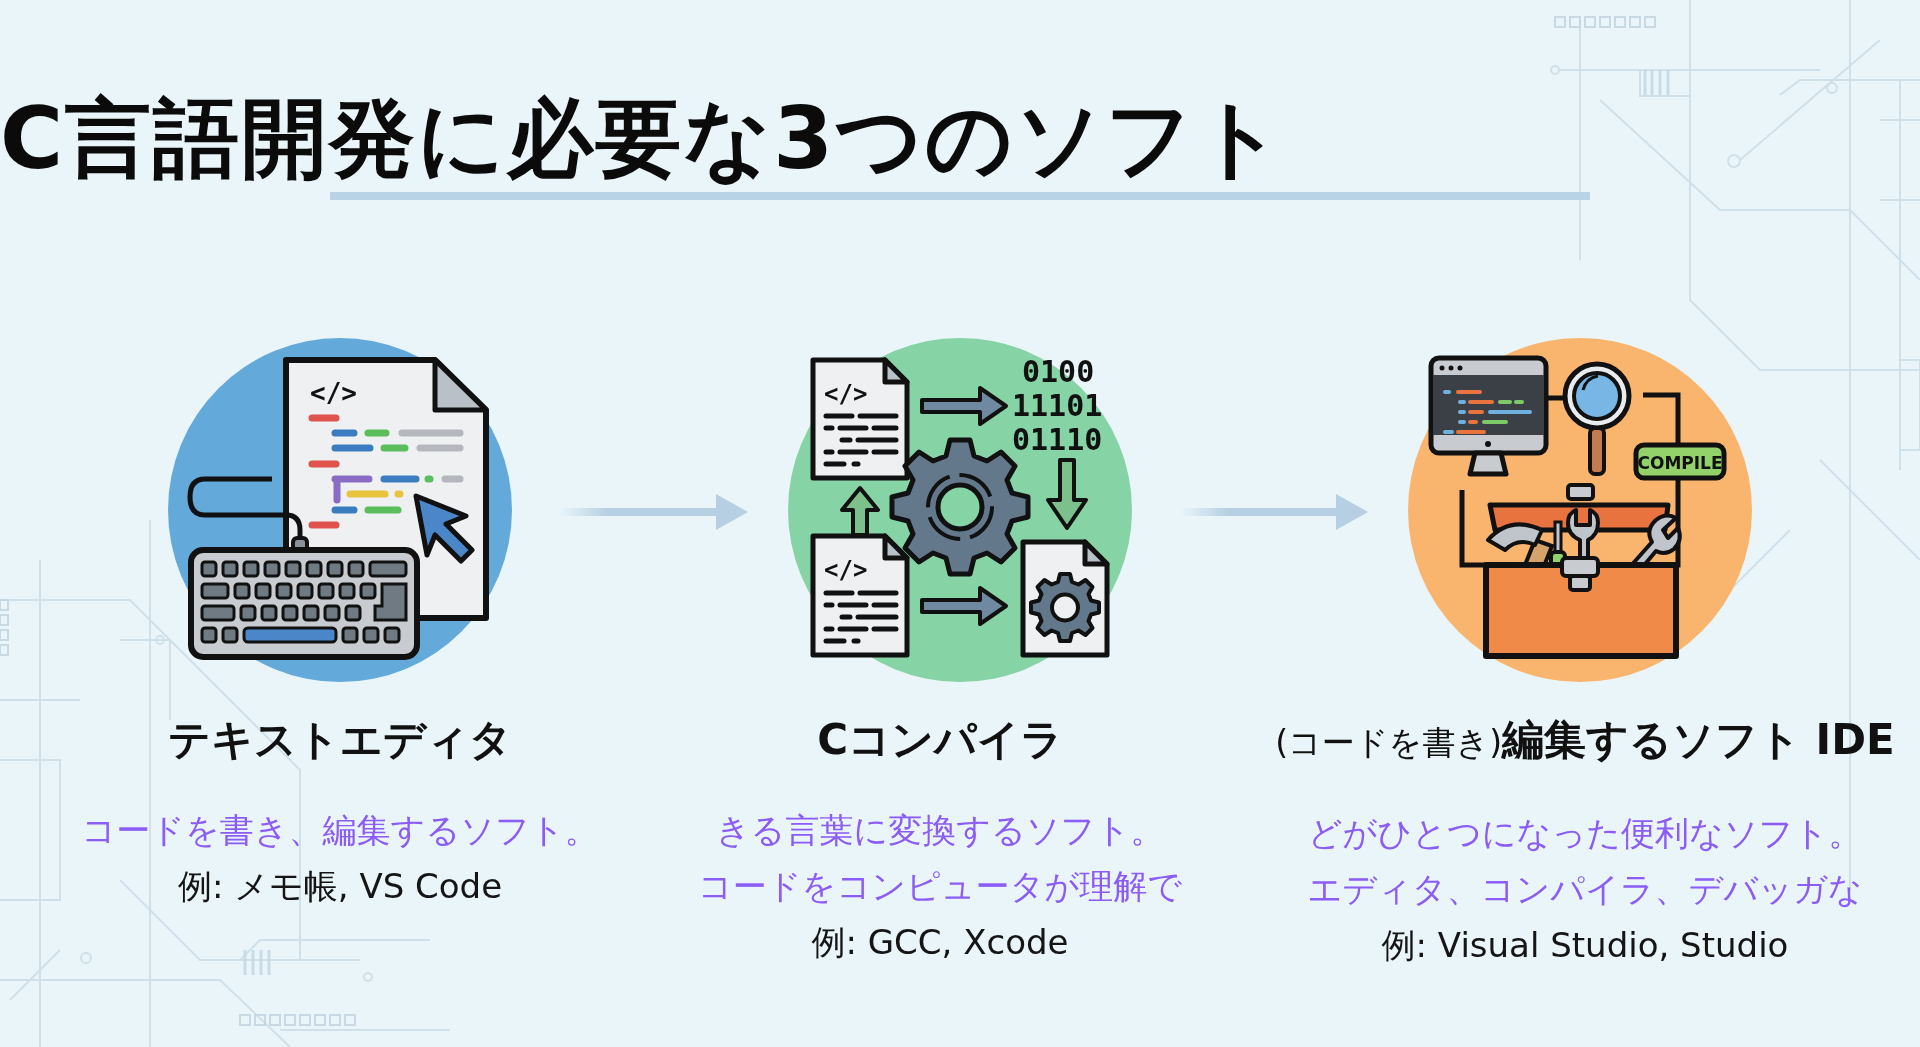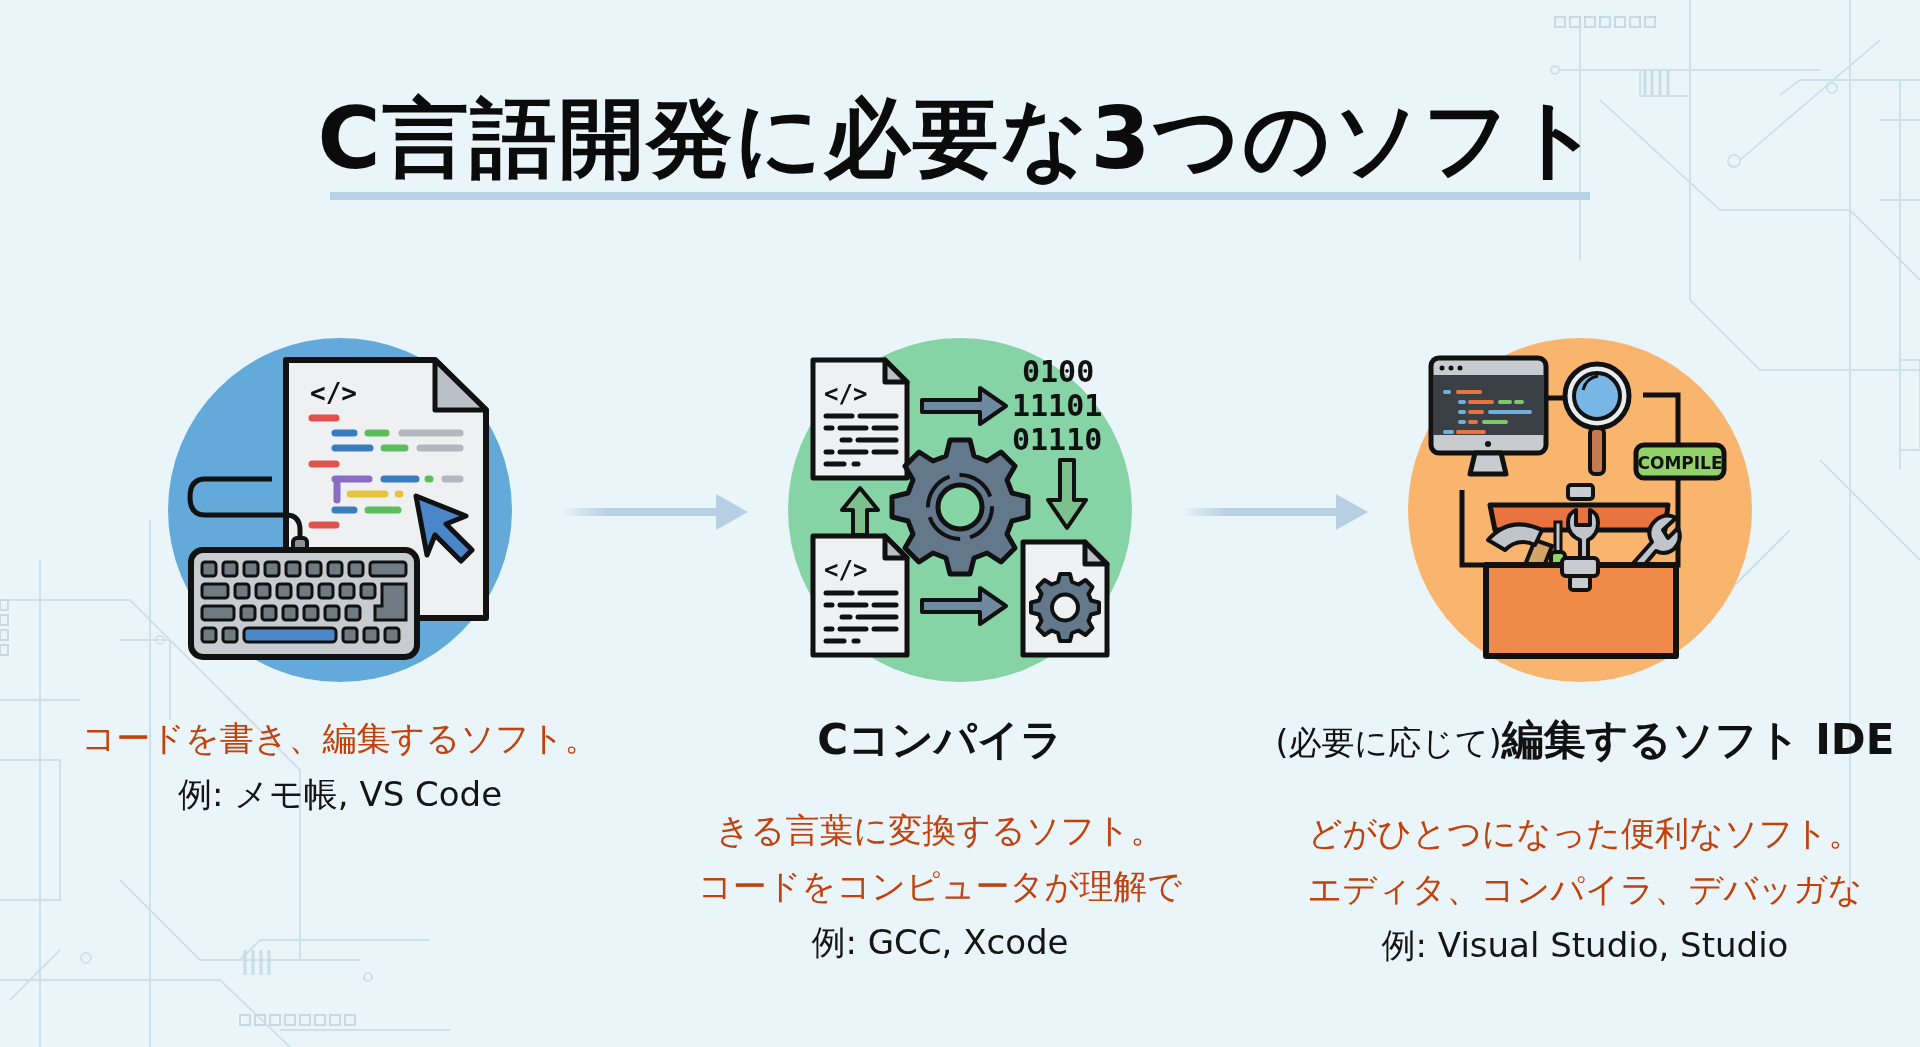--- a/index.html
+++ b/index.html
@@ -4,42 +4,42 @@
 <style>
   html, body { margin: 0; padding: 0; }
   body {
     width: 1920px; height: 1047px; overflow: hidden; position: relative;
     background: #eaf5f9;
     font-family: "DejaVu Sans", "Liberation Sans", sans-serif;
     color: #111;
   }
   .bg-circuit { position: absolute; left: 0; top: 0; width: 1920px; height: 1047px; pointer-events: none; }
   .title {
-    position: absolute; left: 0; right: 0; top: 88px; text-align: center;
+    position: absolute; left: 0; right: 0; top: 88px; 
     font-size: 86px; font-weight: bold; letter-spacing: 2px; color: #0b0b0b; line-height: 100px;
   }
   .title-underline {
     position: absolute; left: 330px; top: 192px; width: 1260px; height: 8px;
     background: #b9d3e6;
   }
   .icon-wrap { position: absolute; top: 330px; width: 360px; height: 360px; }
   .icon-wrap svg { width: 360px; height: 360px; display: block; }
   .col-1 { left: 160px; }
   .col-2 { left: 780px; }
   .col-3 { left: 1400px; }
   .arrow { position: absolute; top: 490px; width: 200px; height: 44px; }
   .arrow-1 { left: 550px; }
   .arrow-2 { left: 1170px; }
   .card-text { position: absolute; top: 710px; width: 600px; text-align: center; }
   .card-text.t1 { left: 40px; }
   .card-text.t2 { left: 640px; }
   .card-text.t3 { left: 1270px; width: 630px; }
   .card-title { font-size: 42px; font-weight: bold; line-height: 60px; margin-bottom: 32px; color: #111; }
   .card-title .prefix { font-size: 33px; font-weight: normal; }
-  .card-desc { font-size: 34px; line-height: 56px; color: #c2410c; }
+  .card-desc { font-size: 34px; line-height: 56px; color: #8b5cf6; }
   .card-example { font-size: 34px; line-height: 56px; color: #151515; }
 </style>
 </head>
 <body>
 
 <svg class="bg-circuit" viewBox="0 0 1920 1047">
   <g stroke="#c9dbe5" stroke-width="2" fill="none" opacity="0.8">
     <path d="M1560 70 L1820 70 M1580 20 L1580 260 M1690 0 L1690 300 L1760 370 L1920 370"></path>
     <path d="M1600 100 L1720 210 L1850 210 L1920 280"></path>
     <path d="M1740 160 L1880 40 M1850 0 L1850 900 M1820 460 L1920 560"></path>
@@ -287,35 +287,36 @@
     <rect x="151" y="222" width="14" height="38" rx="4" fill="#93d26a" stroke="#111" stroke-width="4"></rect>
     <path d="M180 265 L180 210 Q168 205 168 193 Q168 183 176 180 L176 195 L190 195 L190 180 Q198 183 198 193 Q198 205 188 210 L188 265 Z" fill="#bfc5ca" stroke="#111" stroke-width="4" stroke-linejoin="round"></path>
     <path d="M205 265 L252 212 Q245 200 256 190 Q266 182 276 188 L263 200 L268 208 L278 198 Q283 210 274 219 Q265 226 256 221 L215 270 Z" fill="#bfc5ca" stroke="#111" stroke-width="4" stroke-linejoin="round"></path>
     <path d="M86 235 L276 235 L276 326 L86 326 Z" fill="#ef8a48" stroke="#111" stroke-width="6" stroke-linejoin="round"></path>
     <rect x="162" y="228" width="36" height="18" rx="4" fill="#c8ccd0" stroke="#111" stroke-width="4"></rect>
     <rect x="170" y="246" width="20" height="14" rx="3" fill="#c8ccd0" stroke="#111" stroke-width="4"></rect>
   </svg>
 </div>
 
 <div class="card-text t1">
+  <div class="card-title">テキストエディタ</div>
   <div class="card-desc">
     <div>コードを書き、編集するソフト。</div>
   </div>
   <div class="card-example">例: メモ帳, VS Code</div>
 </div>
 
 <div class="card-text t2">
   <div class="card-title">Cコンパイラ</div>
   <div class="card-desc">
     <div>きる言葉に変換するソフト。</div>
     <div>コードをコンピュータが理解で</div>
   </div>
   <div class="card-example">例: GCC, Xcode</div>
 </div>
 
 <div class="card-text t3">
-  <div class="card-title"><span class="prefix">(必要に応じて)</span><span>編集するソフト IDE</span></div>
+  <div class="card-title"><span class="prefix">(コードを書き)</span><span>編集するソフト IDE</span></div>
   <div class="card-desc">
     <div>どがひとつになった便利なソフト。</div>
     <div>エディタ、コンパイラ、デバッガな</div>
   </div>
   <div class="card-example">例: Visual Studio, Studio</div>
 </div>
 
 </body></html>

